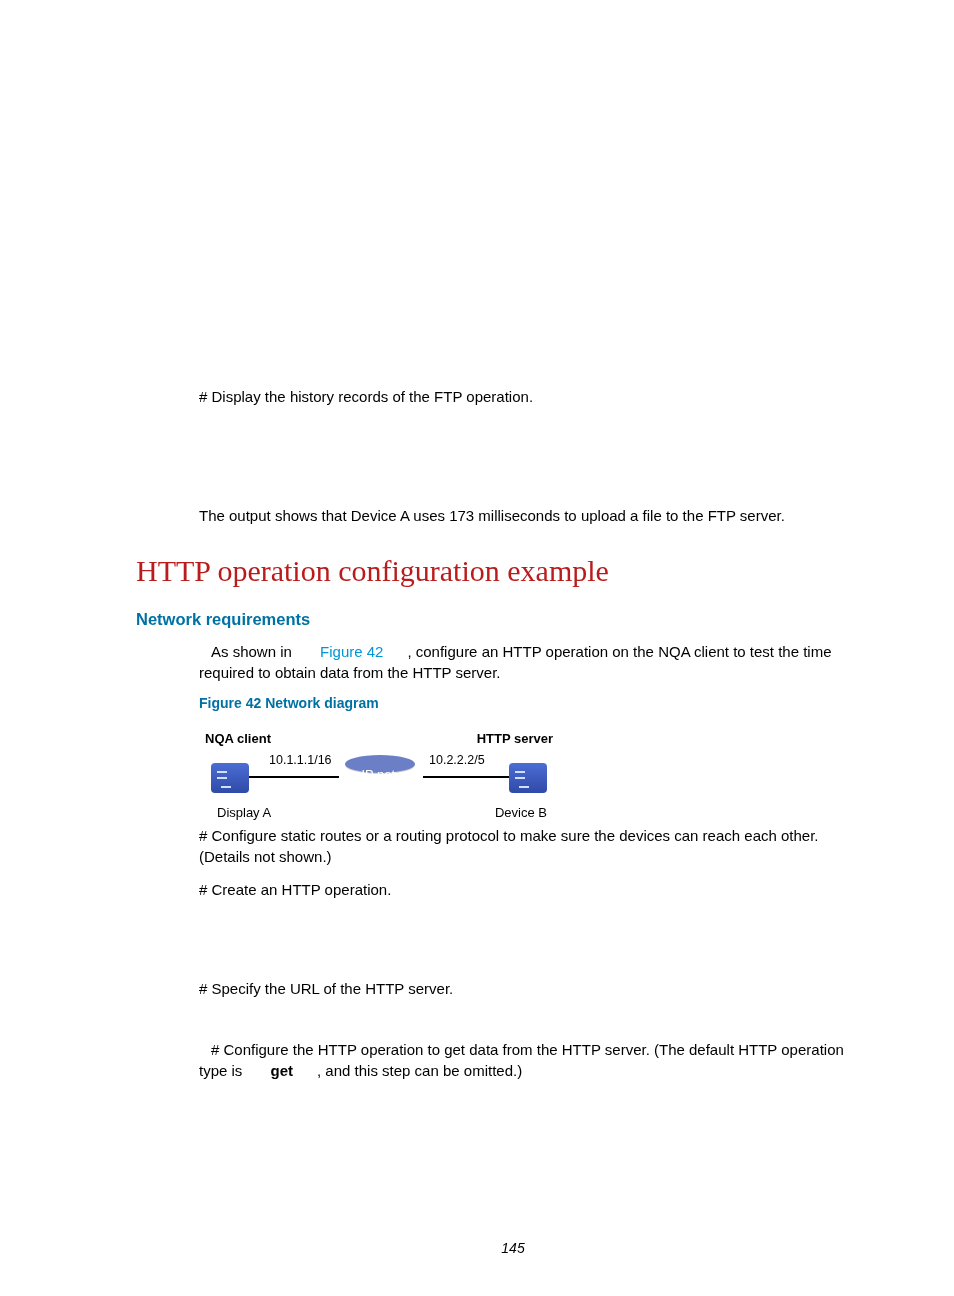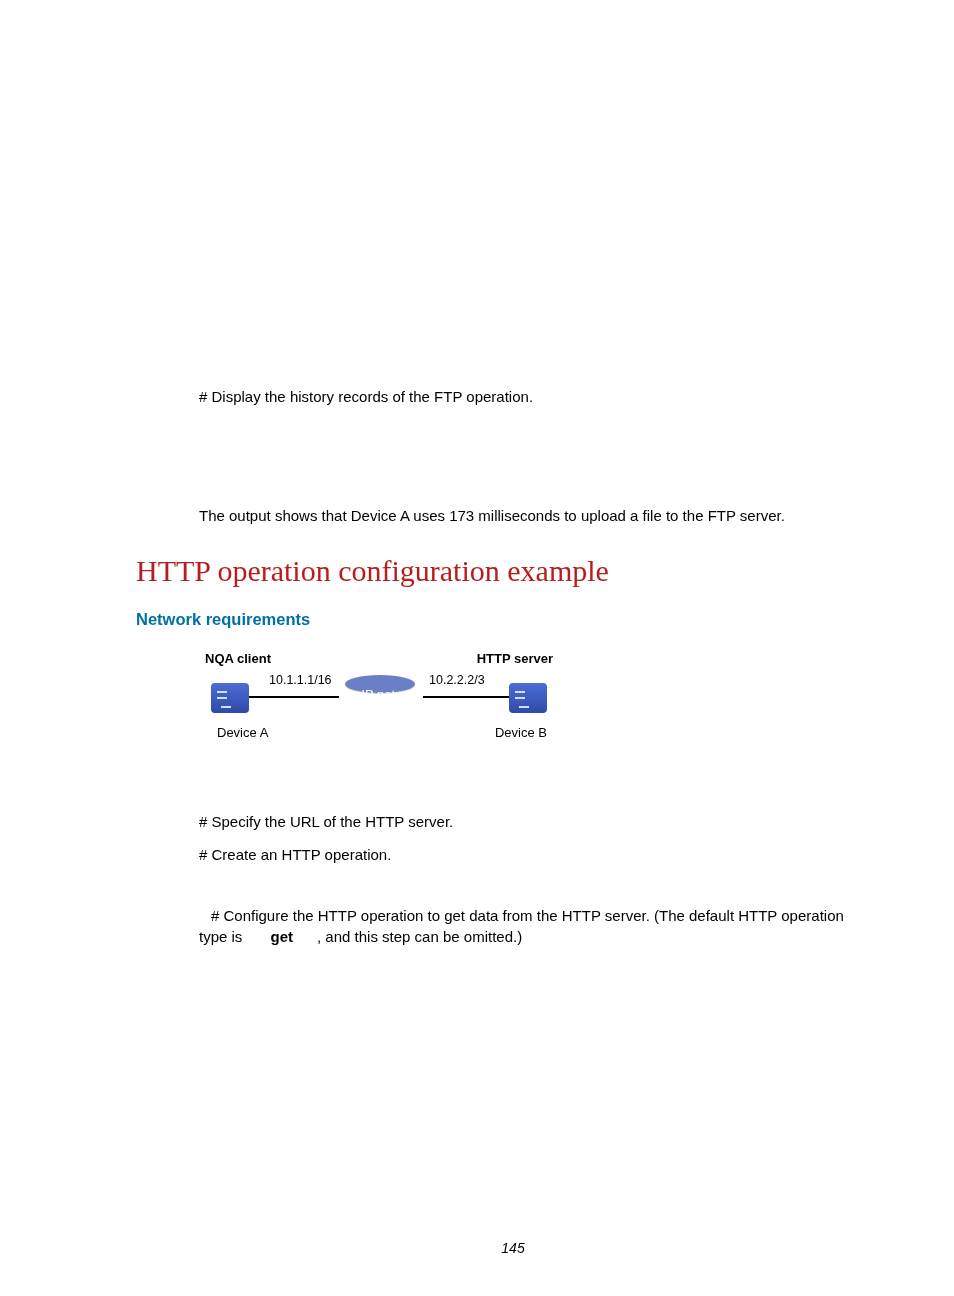--- a/index.html
+++ b/index.html
@@ -178,46 +178,51 @@
 <body>
 
 <div class="page">
 
   <p class="body-text"># Display the history records of the FTP operation.</p>
   <p class="body-text gap-before">The output shows that Device A uses 173 milliseconds to upload a file to the FTP server.</p>
 
   <h1 class="main-title">HTTP operation configuration example</h1>
 
   <h2 class="sub-title">Network requirements</h2>
-
+  <p class="body-text">
+    <span>As shown in </span><span class="link">Figure 42</span><span>, configure an HTTP operation on the NQA client to test the time required to obtain data from the HTTP server.</span>
+  </p>
+
+  <p class="figure-caption">Figure 42 Network diagram</p>
 
   <div class="diagram">
     <span class="nqa-label">NQA client</span>
     <span class="http-label">HTTP server</span>
     <span class="ip1">10.1.1.1/16</span>
-    <span class="ip2">10.2.2.2/3</span>
+    <span class="ip2">10.2.2.2/5</span>
 
     <div class="switch-box switch-a">
         <span class="switch-arrow"></span>
       </div>
     <div class="line-left"></div>
     <div class="cloud">
       <div class="cloud-shape"></div>
       <div class="cloud-text">IP network</div>
     </div>
     <div class="line-right"></div>
     <div class="switch-box switch-b">
         <span class="switch-arrow"></span>
       </div>
 
-    <span class="device-a-lbl">Device A</span>
+    <span class="device-a-lbl">Display A</span>
     <span class="device-b-lbl">Device B</span>
   </div>
 
+  <p class="body-text"># Configure static routes or a routing protocol to make sure the devices can reach each other. (Details not shown.)</p>
+  <p class="body-text"># Create an HTTP operation.</p>
   <p class="body-text" style="margin-top:78px"># Specify the URL of the HTTP server.</p>
-  <p class="body-text"># Create an HTTP operation.</p>
   <p class="body-text" style="margin-top:40px">
     <span># Configure the HTTP operation to get data from the HTTP server. (The default HTTP operation type is </span><span class="bold">get</span><span>, and this step can be omitted.)</span>
   </p>
 
 </div>
 
 <div class="page-num">145</div>
 
 </body></html>

